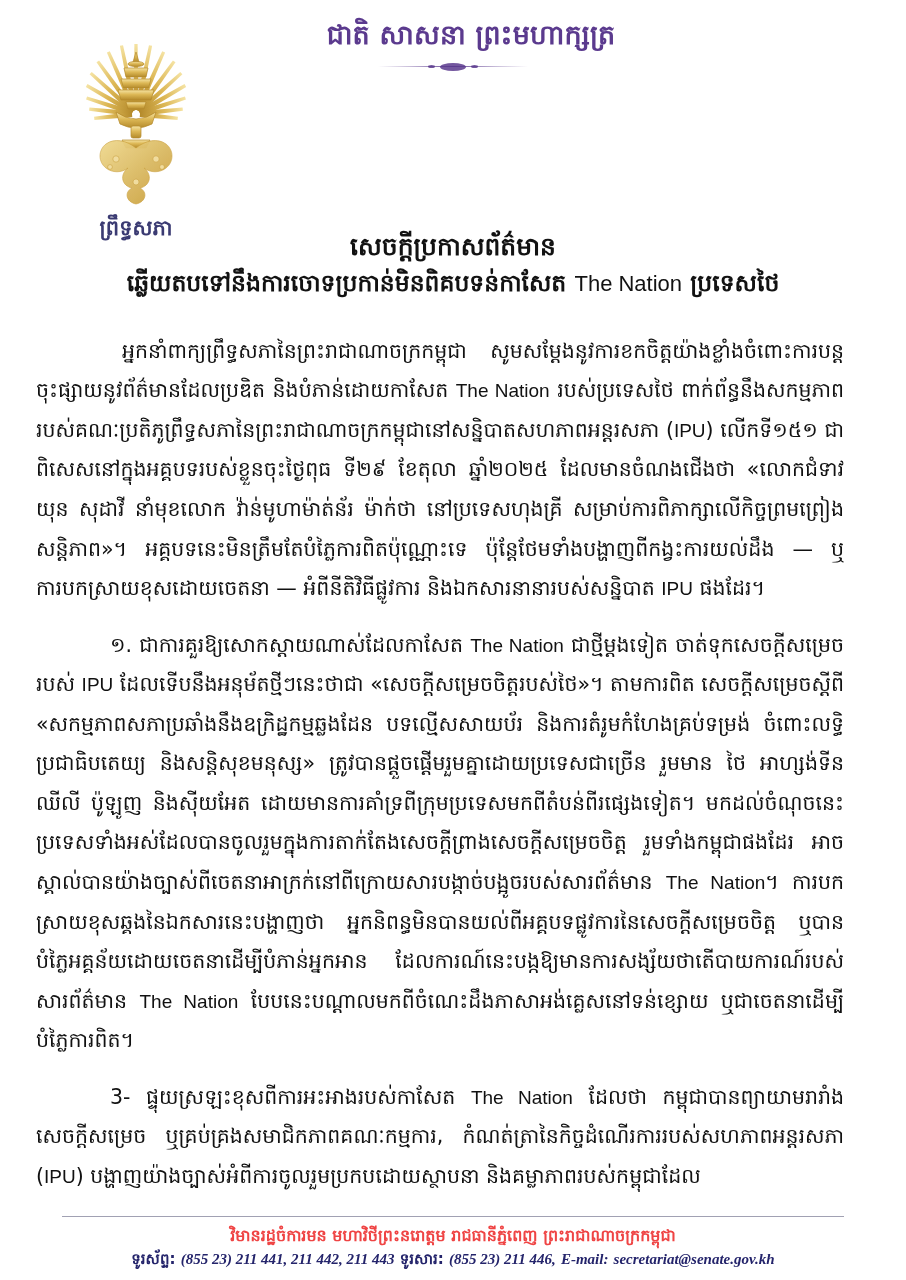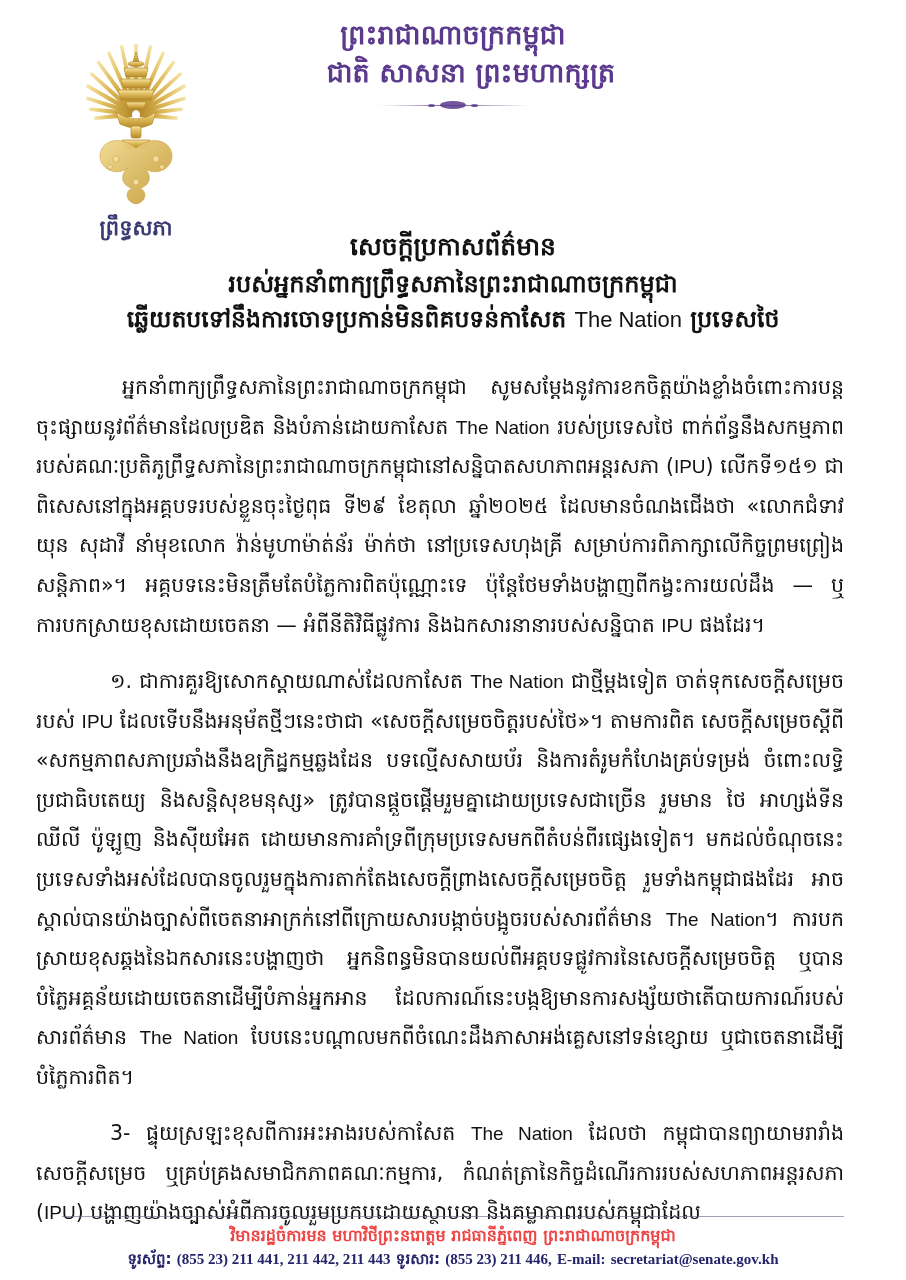--- a/index.html
+++ b/index.html
@@ -183,20 +183,21 @@
     color: #24246b;
     font-size: 15px;
     line-height: 1.5;
     font-weight: 600;
   }
   .footer-contact .latin,
   .footer-address .latin {
     font-family: "Liberation Serif", serif;
     font-weight: 700;
     font-size: 15px;
+    font-style: italic;
   }
   .label-km { font-weight: 700; }
 </style>
 </head>
 <body>
 
 <div class="page">
 
   <div class="header">
 
@@ -273,32 +274,30 @@
           <circle cx="84" cy="123" r="3.2" fill="#F0DB9A"></circle>
           <circle cx="38" cy="131" r="2.4" fill="#F0DB9A"></circle>
           <circle cx="90" cy="131" r="2.4" fill="#F0DB9A"></circle>
           <circle cx="64" cy="146" r="3" fill="#F0DB9A"></circle>
         </g>
       </svg>
       <div class="emblem-caption">ព្រឹទ្ធសភា</div>
     </div>
 
     <div class="header-titles">
-      <div class="kingdom-line">ព្រះរាជាណាចក្រកម្ពុជា</div>
       <div class="motto-line">ជាតិ សាសនា ព្រះមហាក្សត្រ</div>
       <div class="ornament">
         <div class="bar"></div>
         <div class="knot"></div>
       </div>
     </div>
   </div>
 
   <div class="doc-title">
     <div class="t1">សេចក្តីប្រកាសព័ត៌មាន</div>
-    <div class="t2">របស់អ្នកនាំពាក្យព្រឹទ្ធសភានៃព្រះរាជាណាចក្រកម្ពុជា</div>
     <div class="t3">
       <span>ឆ្លើយតបទៅនឹងការចោទប្រកាន់មិនពិគបទន់កាសែត </span><span class="latin">The Nation</span><span> ប្រទេសថៃ</span>
     </div>
   </div>
 
   <div class="body-copy">
     <p class="para"><span>អ្នកនាំពាក្យព្រឹទ្ធសភានៃព្រះរាជាណាចក្រកម្ពុជា   សូមសម្តែងនូវការខកចិត្តយ៉ាងខ្លាំងចំពោះការបន្តចុះផ្សាយនូវព័ត៌មានដែលប្រឌិត និងបំភាន់ដោយកាសែត </span><span class="latin">The Nation</span><span> របស់ប្រទេសថៃ ពាក់ព័ន្ធនឹងសកម្មភាពរបស់គណៈប្រតិភូព្រឹទ្ធសភានៃព្រះរាជាណាចក្រកម្ពុជានៅសន្និបាតសហភាពអន្តរសភា (</span><span class="latin">IPU</span><span>) លើកទី១៥១ ជាពិសេសនៅក្នុងអគ្គបទរបស់ខ្លួនចុះថ្ងៃពុធ ទី២៩ ខែតុលា ឆ្នាំ២០២៥ ដែលមានចំណងជើងថា «លោកជំទាវ យុន សុដាវី នាំមុខលោក វ៉ាន់មូហាម៉ាត់ន័រ ម៉ាក់ថា នៅប្រទេសហុងគ្រី សម្រាប់ការពិភាក្សាលើកិច្ចព្រមព្រៀងសន្តិភាព»។ អគ្គបទនេះមិនត្រឹមតែបំភ្លៃការពិតប៉ុណ្ណោះទេ ប៉ុន្តែថែមទាំងបង្ហាញពីកង្វះការយល់ដឹង — ឬការបកស្រាយខុសដោយចេតនា — អំពីនីតិវិធីផ្លូវការ និងឯកសារនានារបស់សន្និបាត </span><span class="latin">IPU</span><span> ផងដែរ។</span></p>
     <p class="para p-num"><span>១. ជាការគួរឱ្យសោកស្តាយណាស់ដែលកាសែត </span><span class="latin">The Nation</span><span> ជាថ្មីម្តងទៀត ចាត់ទុកសេចក្តីសម្រេចរបស់ </span><span class="latin">IPU</span><span> ដែលទើបនឹងអនុម័តថ្មីៗនេះថាជា «សេចក្តីសម្រេចចិត្តរបស់ថៃ»។ តាមការពិត សេចក្តីសម្រេចស្តីពី «សកម្មភាពសភាប្រឆាំងនឹងឧក្រិដ្ឋកម្មឆ្លងដែន បទល្មើសសាយប័រ និងការតំរូមកំហែងគ្រប់ទម្រង់ ចំពោះលទ្ធិប្រជាធិបតេយ្យ និងសន្តិសុខមនុស្ស» ត្រូវបានផ្តួចផ្តើមរួមគ្នាដោយប្រទេសជាច្រើន រួមមាន ថៃ អាហ្សង់ទីន ឈីលី ប៉ូឡូញ និងសុីយអែត ដោយមានការគាំទ្រពីក្រុមប្រទេសមកពីតំបន់ពីរផ្សេងទៀត។ មកដល់ចំណុចនេះ ប្រទេសទាំងអស់ដែលបានចូលរួមក្នុងការតាក់តែងសេចក្តីព្រាងសេចក្តីសម្រេចចិត្ត   រួមទាំងកម្ពុជាផងដែរ   អាចស្គាល់បានយ៉ាងច្បាស់ពីចេតនាអាក្រក់នៅពីក្រោយសារបង្កាច់បង្អូចរបស់សារព័ត៌មាន </span><span class="latin">The Nation</span><span>។ ការបកស្រាយខុសឆ្គងនៃឯកសារនេះបង្ហាញថា អ្នកនិពន្ធមិនបានយល់ពីអគ្គបទផ្លូវការនៃសេចក្តីសម្រេចចិត្ត ឬបានបំភ្លៃអគ្គន័យដោយចេតនាដើម្បីបំភាន់អ្នកអាន ដែលការណ៍នេះបង្កឱ្យមានការសង្ស័យថាតើបាយការណ៍របស់សារព័ត៌មាន </span><span class="latin">The Nation</span><span> បែបនេះបណ្តាលមកពីចំណេះដឹងភាសាអង់គ្លេសនៅទន់ខ្សោយ ឬជាចេតនាដើម្បីបំភ្លៃការពិត។</span></p>
     <p class="para p-num"><span>3- ផ្ទុយស្រឡះខុសពីការអះអាងរបស់កាសែត </span><span class="latin">The Nation</span><span> ដែលថា កម្ពុជាបានព្យាយាមរារាំងសេចក្តីសម្រេច ឬគ្រប់គ្រងសមាជិកភាពគណៈកម្មការ, កំណត់ត្រានៃកិច្ចដំណើរការរបស់សហភាពអន្តរសភា (</span><span class="latin">IPU</span><span>) បង្ហាញយ៉ាងច្បាស់អំពីការចូលរួមប្រកបដោយស្ថាបនា និងគម្លាភាពរបស់កម្ពុជាដែល</span></p>
   </div>

